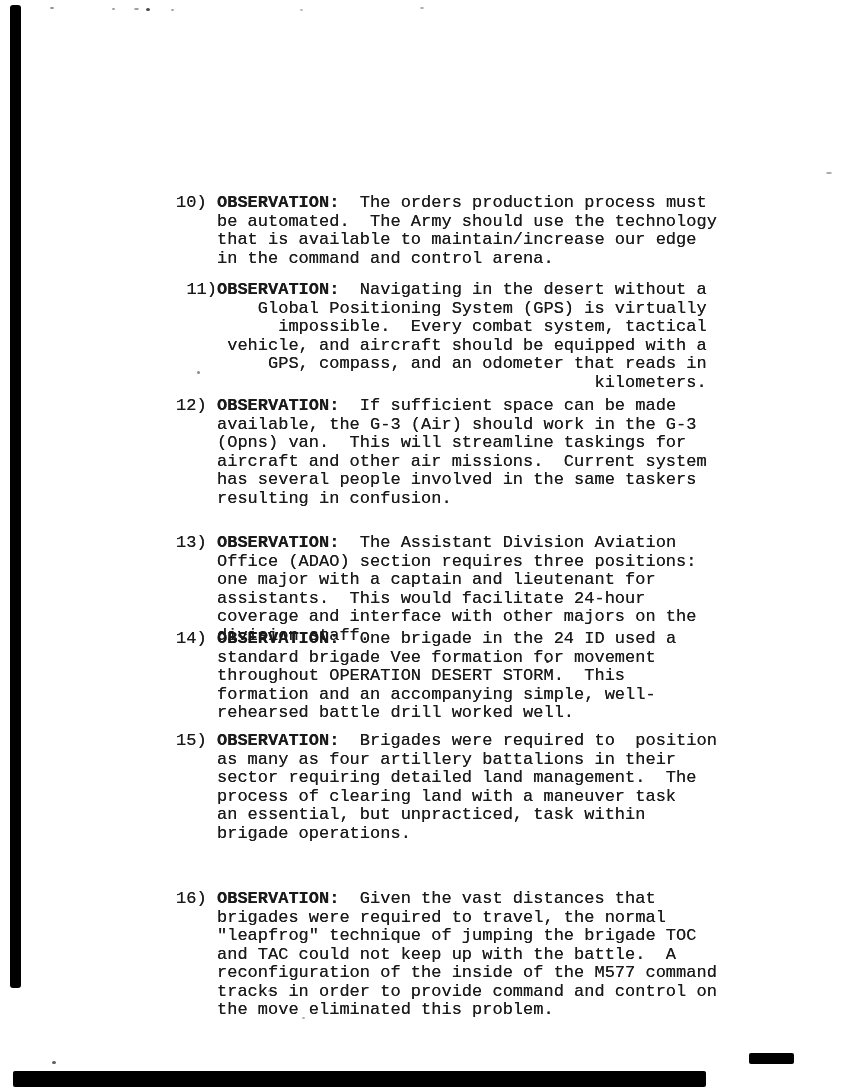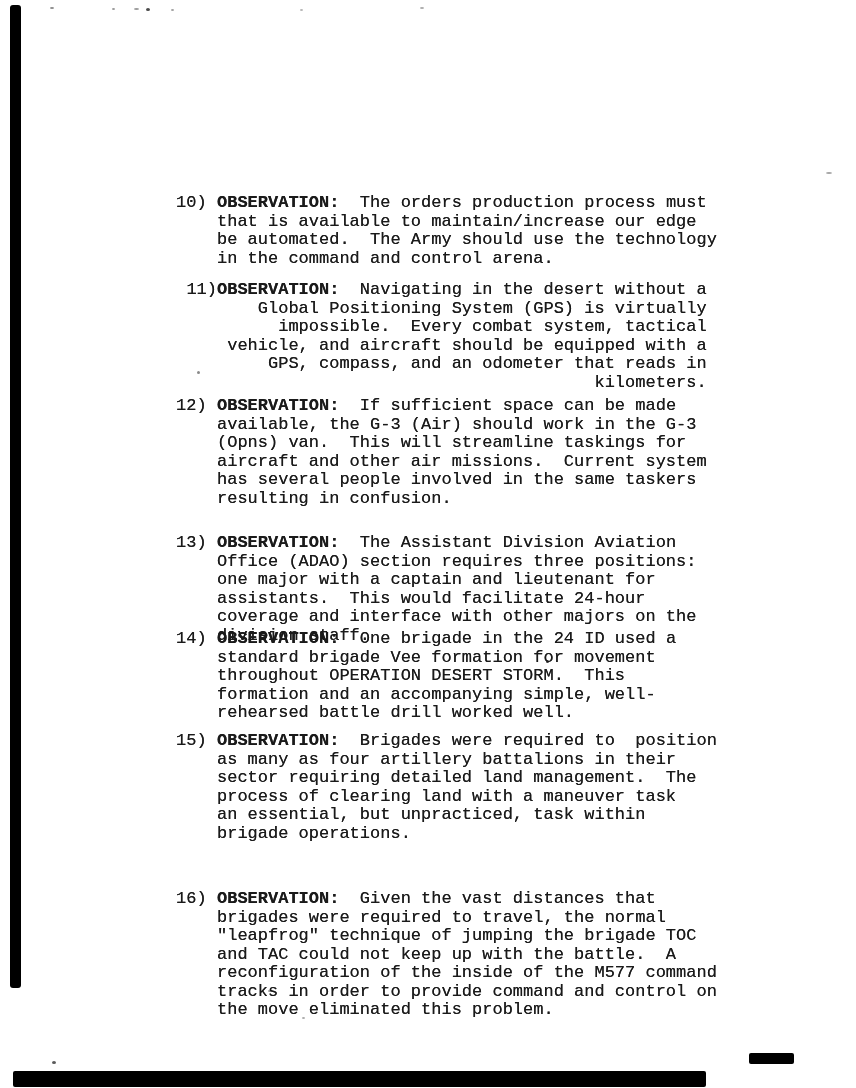--- a/index.html
+++ b/index.html
@@ -72,22 +72,22 @@
   <div class="speck" style="left:197px;top:371px;width:3px;height:3px;background:#8a8a8a;"></div>
   <div class="speck" style="left:546px;top:660px;width:3px;height:3px;background:#3a3a3a;"></div>
   <div class="speck" style="left:268px;top:990px;width:3px;height:2px;background:#9a9a9a;"></div>
   <div class="speck" style="left:302px;top:1017px;width:3px;height:2px;background:#ababab;"></div>
   <div class="speck" style="left:52px;top:1061px;width:4px;height:3px;background:#5a5a5a;"></div>
   <div class="speck" style="left:826px;top:172px;width:6px;height:2px;background:#a5a5a5;"></div>
 
   <div class="doc" id="doc">
       <div class="item" style="top: 160px;">
     <div class="line"><span class="num">10)</span><span class="label">OBSERVATION:</span><span class="rest">  The orders production process must</span></div>
-  <div class="line cont">that is available to maintain/increase our edge</div>
-        <div class="line cont">be automated.  The Army should use the technology</div>
+  <div class="line cont">be automated.  The Army should use the technology</div>
+        <div class="line cont">that is available to maintain/increase our edge</div>
         <div class="line cont">in the command and control arena.</div>
       </div>
       <div class="item" style="top: 247px; text-align: right;">
     <div class="line"><span class="num">11)</span><span class="label">OBSERVATION:</span><span class="rest">  Navigating in the desert without a</span></div>
   <div class="line cont">Global Positioning System (GPS) is virtually</div>
         <div class="line cont">impossible.  Every combat system, tactical</div>
         <div class="line cont">vehicle, and aircraft should be equipped with a</div>
         <div class="line cont">GPS, compass, and an odometer that reads in</div>
         <div class="line cont">kilometers.</div>
       </div>

